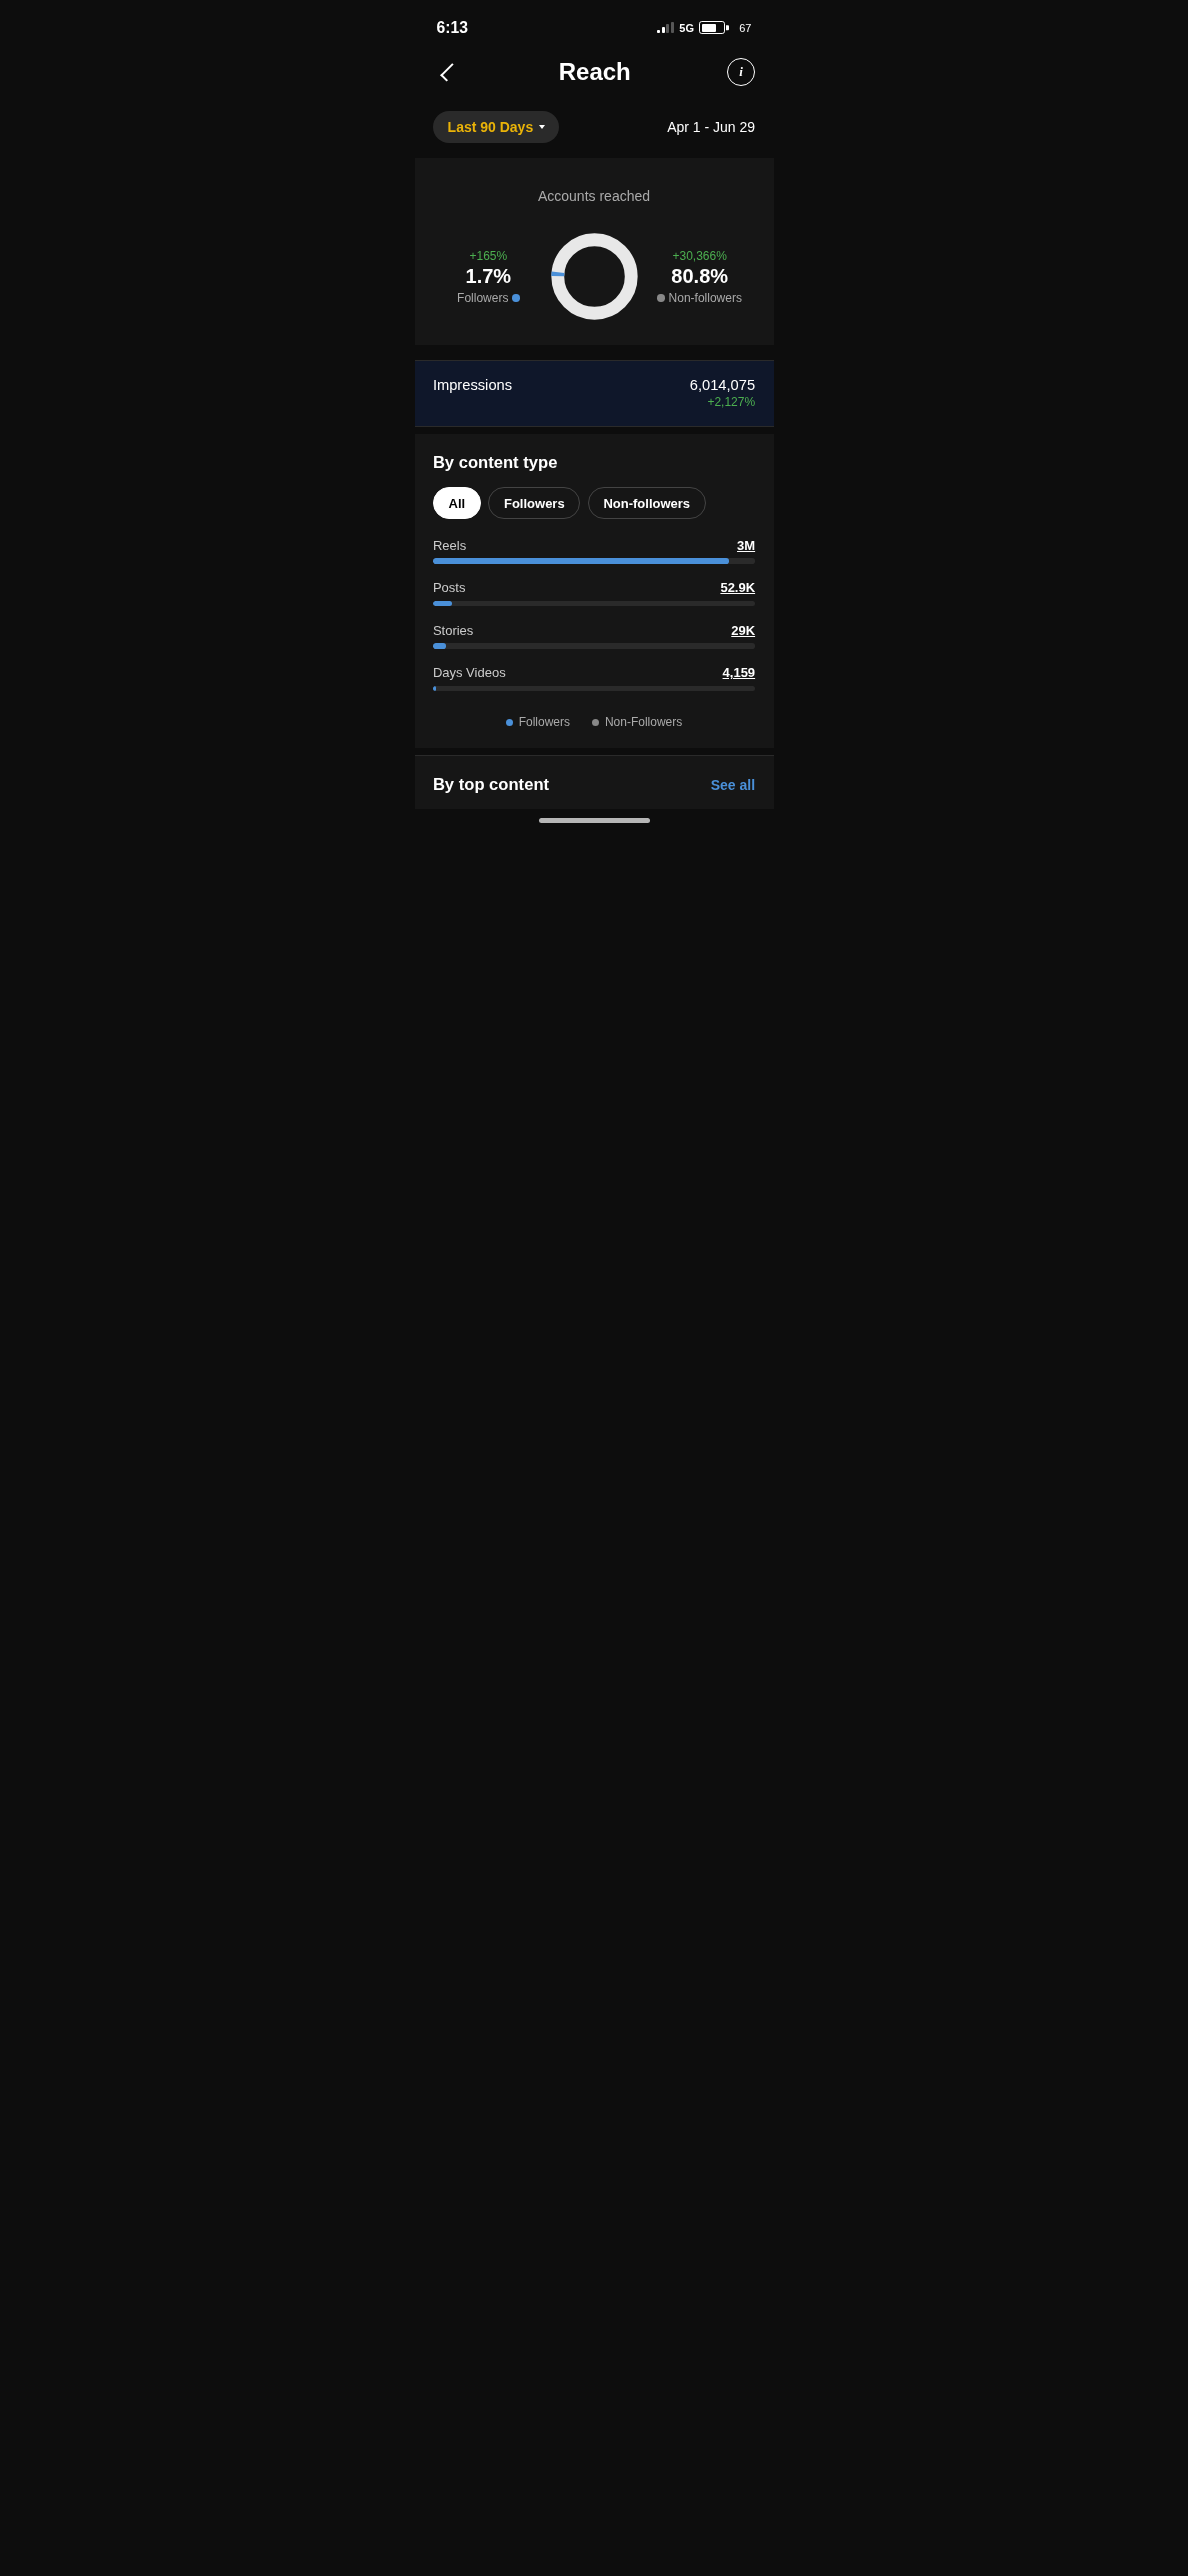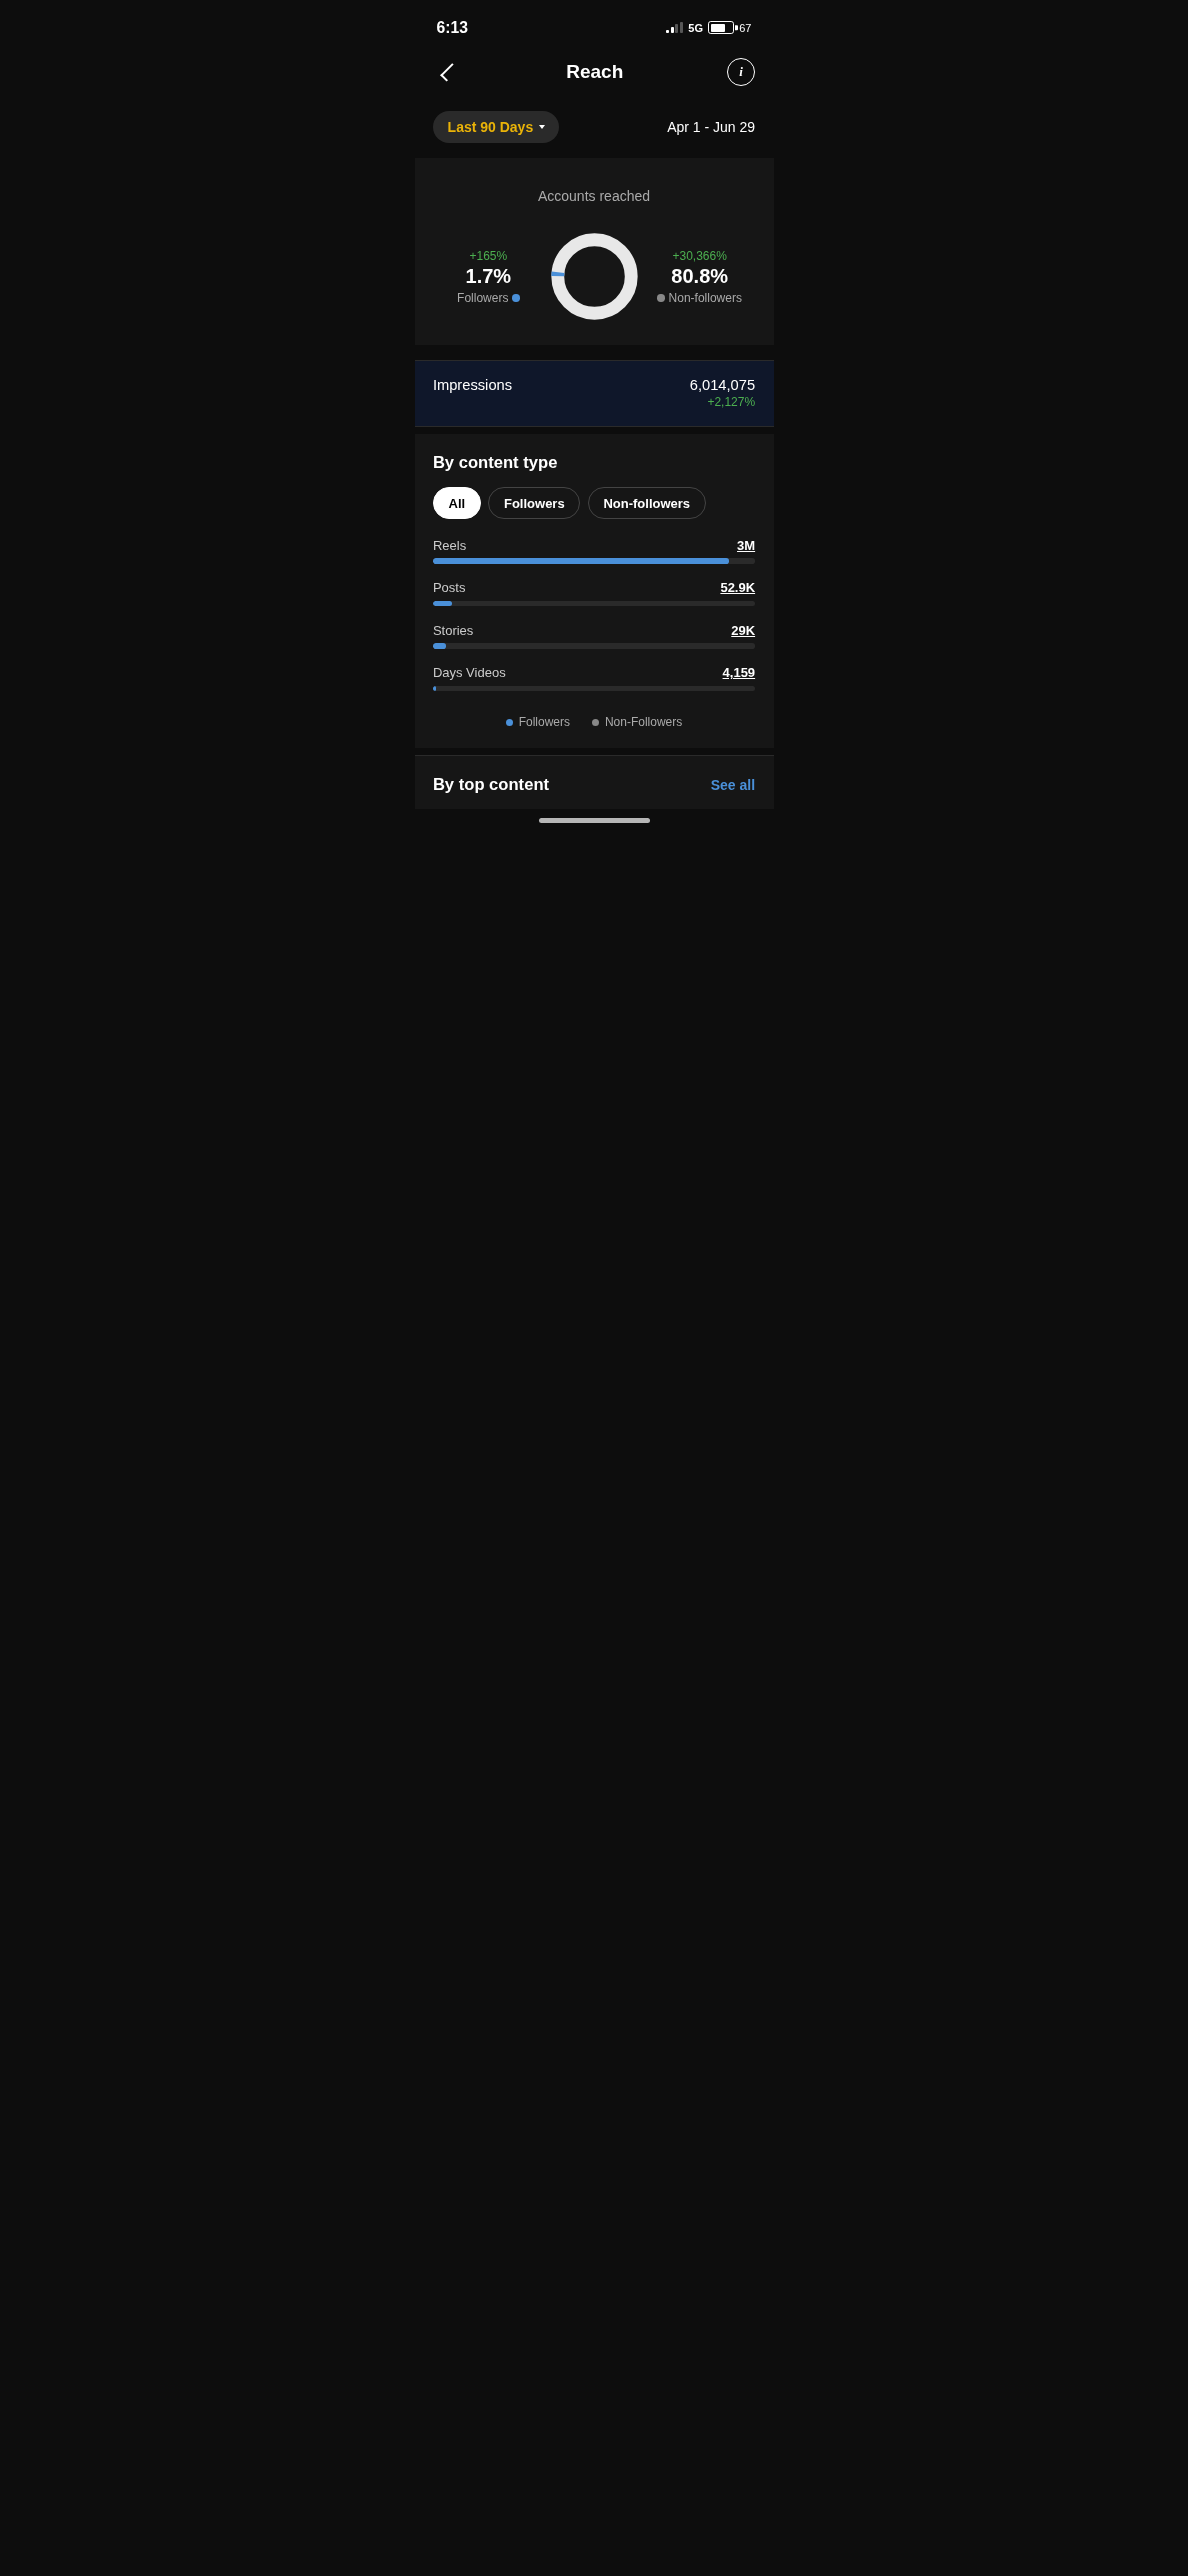--- a/index.html
+++ b/index.html
@@ -56,21 +56,21 @@
 
     .network-text {
       font-size: 11px;
       font-weight: 600;
       color: #fff;
     }
 
     .battery {
       display: flex;
       align-items: center;
-      gap: 3px;
+      gap: 12px;
     }
 
     .battery-body {
       width: 26px;
       height: 13px;
       border: 1.4px solid #fff;
       border-radius: 2.8px;
       position: relative;
       display: flex;
       align-items: center;
@@ -123,21 +123,21 @@
     .back-chevron {
       width: 9.2px;
       height: 16.6px;
       border-left: 2.3px solid #fff;
       border-bottom: 2.3px solid #fff;
       transform: rotate(45deg);
       margin-left: 3.7px;
     }
 
     .nav-title {
-      font-size: 19px;
+      font-size: 24px;
       font-weight: 700;
       color: #fff;
     }
 
     .info-btn {
       width: 28px;
       height: 28px;
       border: 1.4px solid #fff;
       border-radius: 50%;
       display: flex;

